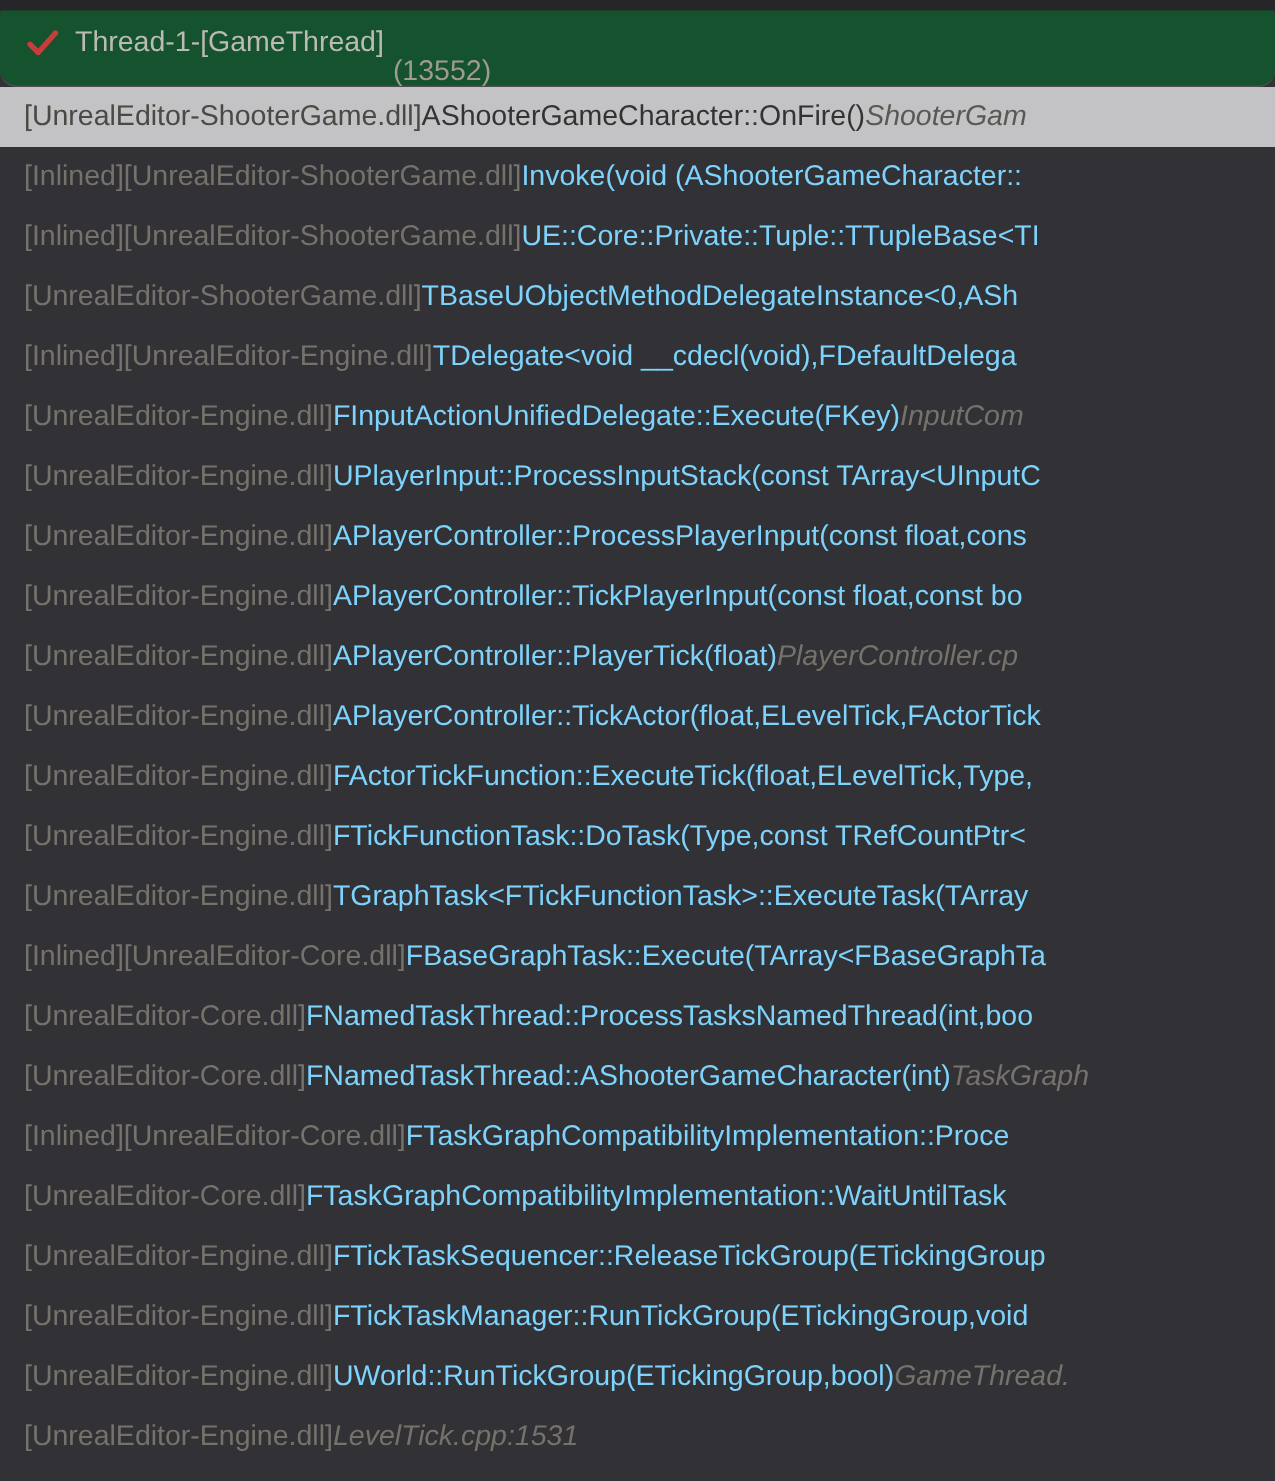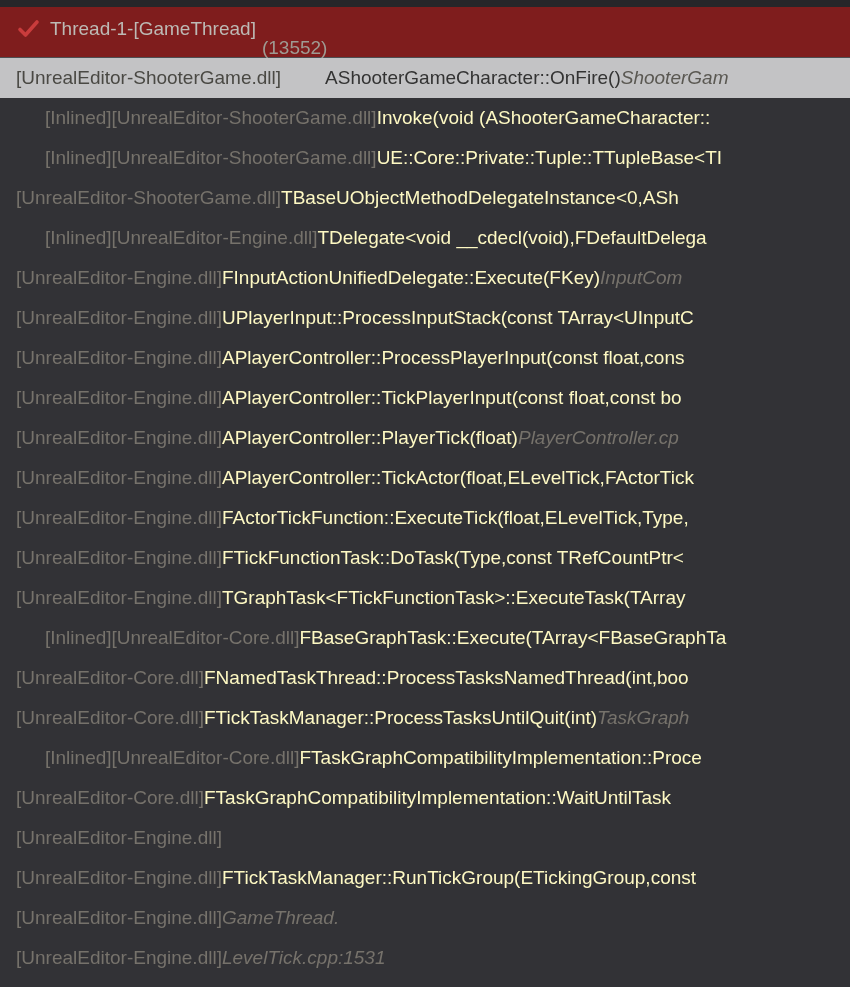--- a/index.html
+++ b/index.html
@@ -1,28 +1,28 @@
 <!DOCTYPE html>
 <html><head>
 <meta charset="utf-8">
 <style>
   * { margin:0; padding:0; box-sizing:border-box; }
   html,body { width:850px; height:987px; overflow:hidden; background:#323236; font-family:"Segoe UI",Tahoma,sans-serif; font-size:19px; }
-  .header { height:58px; display:flex; align-items:center; padding:0 16px; background:#7f1d1d; border-bottom:1.5px solid #4e4e52; }
+  .header { height:58px; display:flex; align-items:center; padding:0 16px; background:#14532d; border-bottom:1.5px solid #4e4e52;border-radius:11px; }
   .check { display:inline-flex; margin-right:10px; }
   .check svg { width:24px; height:24px; }
   .thread-name { color:#bdbab5; }
   .tid { color:#9f9a92; margin-left:6px;margin-top:38px; }
   .frame { height:40px; line-height:40px; padding:0 16px; white-space:nowrap; overflow:hidden; display:flex; align-items:center; cursor:default; }
   .frame.selected { background:#c3c3c5; }
-  .frame .inlined { color:#76726b;margin-left:29px; }
+  .frame .inlined { color:#76726b; }
   .frame .module { color:#76726b; }
   .frame.selected .module { color:#4a4944; }
-  .frame .func { color:#fef9c3; }
-  .frame.selected .func { color:#333333;margin-left:44px; }
+  .frame .func { color:#7dd3fc; }
+  .frame.selected .func { color:#333333; }
   .frame .source { font-style:italic; color:#76726b; }
   .frame.selected .source { color:#5a5852; }
   .frame span { flex:0 0 auto; }
   .top-strip { position:absolute; top:0; left:0; right:0; height:7px; background:#262629; }
   .header-wrap{ position:relative; }
 </style>
 </head>
 <body>
 
 <div class="header-wrap">
@@ -105,40 +105,42 @@
       <span class="inlined">[Inlined] </span>
       <span class="module">[UnrealEditor-Core.dll] </span>
       <span class="func">FBaseGraphTask::Execute(TArray&lt;FBaseGraphTa</span>
     </div>
     <div class="frame">
       <span class="module">[UnrealEditor-Core.dll] </span>
       <span class="func">FNamedTaskThread::ProcessTasksNamedThread(int,boo</span>
     </div>
     <div class="frame">
       <span class="module">[UnrealEditor-Core.dll] </span>
-      <span class="func">FTickTaskManager::ProcessTasksUntilQuit(int) </span>
+      <span class="func">FNamedTaskThread::AShooterGameCharacter(int) </span>
       <span class="source">TaskGraph</span>
     </div>
     <div class="frame">
       <span class="inlined">[Inlined] </span>
       <span class="module">[UnrealEditor-Core.dll] </span>
       <span class="func">FTaskGraphCompatibilityImplementation::Proce</span>
     </div>
     <div class="frame">
       <span class="module">[UnrealEditor-Core.dll] </span>
       <span class="func">FTaskGraphCompatibilityImplementation::WaitUntilTask</span>
     </div>
     <div class="frame">
       <span class="module">[UnrealEditor-Engine.dll] </span>
+      <span class="func">FTickTaskSequencer::ReleaseTickGroup(ETickingGroup</span>
     </div>
     <div class="frame">
       <span class="module">[UnrealEditor-Engine.dll] </span>
-      <span class="func">FTickTaskManager::RunTickGroup(ETickingGroup,const</span>
+      <span class="func">FTickTaskManager::RunTickGroup(ETickingGroup,void</span>
     </div>
     <div class="frame">
       <span class="module">[UnrealEditor-Engine.dll] </span>
+      <span class="func">UWorld::RunTickGroup(ETickingGroup,bool) </span>
       <span class="source">GameThread.</span>
     </div>
     <div class="frame">
       <span class="module">[UnrealEditor-Engine.dll] </span>
       <span class="source">LevelTick.cpp:1531</span>
     </div>
   </div>
 
 </body></html>

